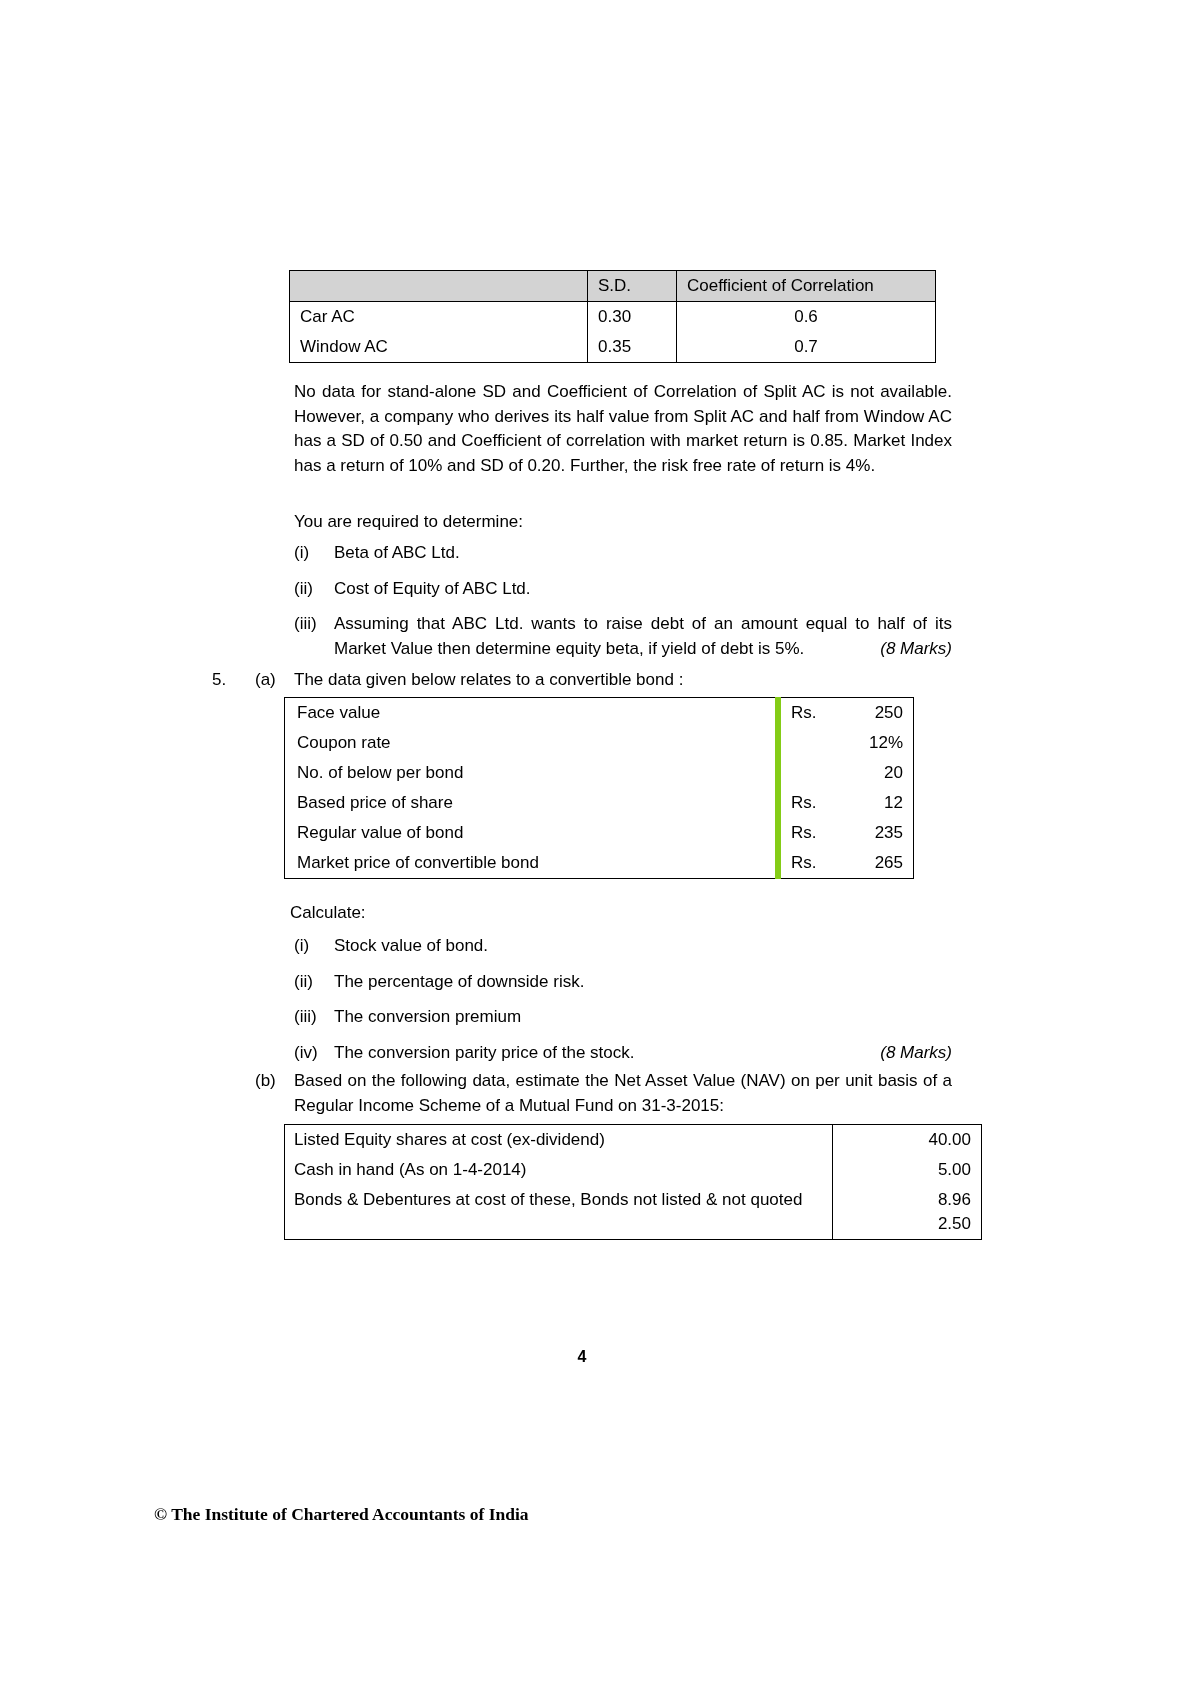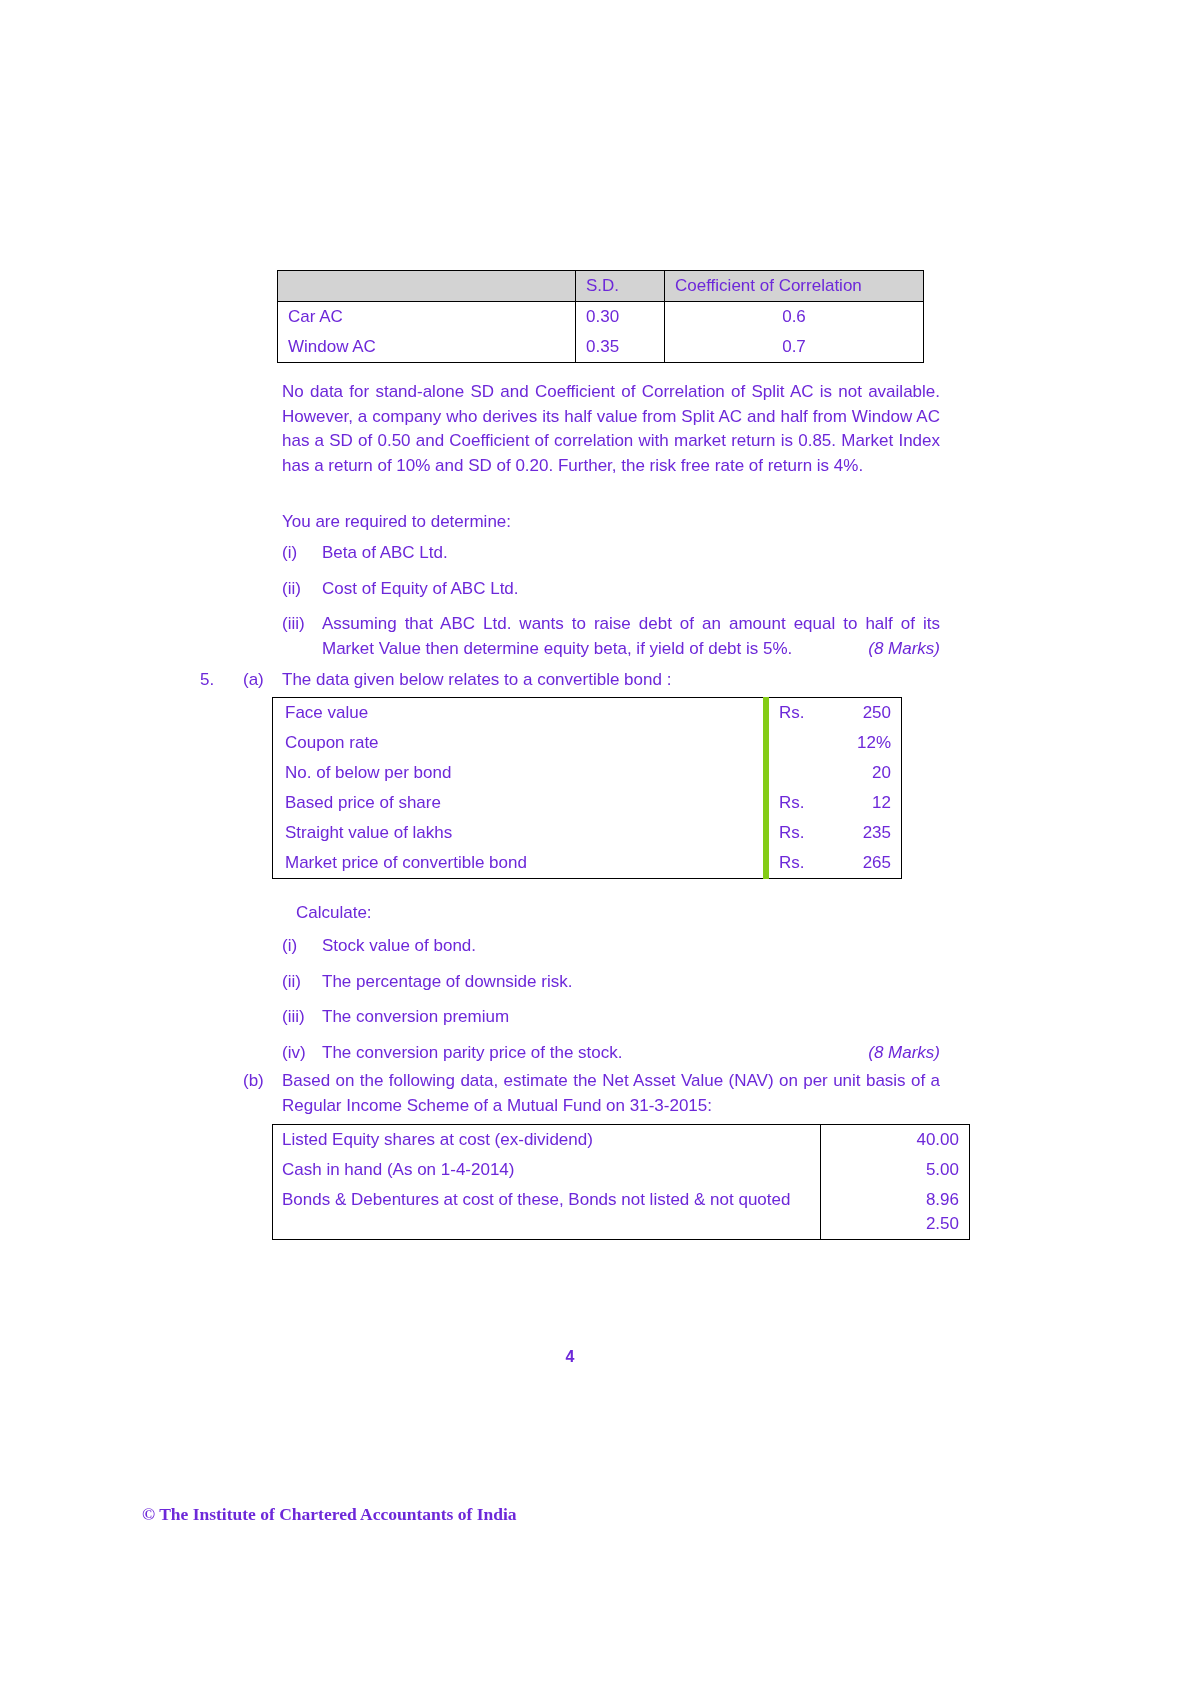--- a/index.html
+++ b/index.html
@@ -2,22 +2,23 @@
 <html><head>
 <meta charset="utf-8">
 <style>
   html,body { margin:0; padding:0; background:#ffffff; }
   .page {
     position:relative;
     width:1030px; height:1684px;
     background:#ffffff;
     font-family:"Liberation Sans", sans-serif;
     font-size:17px;
-    color:#6d28d9;
+    color:#000000;
     overflow:hidden;
+    margin-left:12px;
   }
   .abs { position:absolute; }
 
   
   table.doc-table {
     border-collapse:collapse;
     border:1px solid #000;
     table-layout:fixed;
     font-size:17px;
   }
@@ -159,41 +160,41 @@
     <tr>
       <td class="lbl">Based price of share</td>
       <td class="val">
         <div class="val-wrap">
               <span>Rs.</span>
               <span class="amount">12</span>
             </div>
       </td>
     </tr>
     <tr>
-      <td class="lbl">Straight value of lakhs</td>
+      <td class="lbl">Regular value of bond</td>
       <td class="val">
         <div class="val-wrap">
               <span>Rs.</span>
               <span class="amount">235</span>
             </div>
       </td>
     </tr>
     <tr>
       <td class="lbl">Market price of convertible bond</td>
       <td class="val">
         <div class="val-wrap">
               <span>Rs.</span>
               <span class="amount">265</span>
             </div>
       </td>
     </tr>
   </tbody>
     </table>
 
-  <div class="abs para" style="top:901px; left:296px;">Calculate:</div>
+  <div class="abs para" style="top:901px; left:278px;">Calculate:</div>
 
   <div class="abs" style="top:934px; left:282px; width:658px;">
     <div class="list-item">
       <span class="li-num">(i)</span>
       <span class="li-text">Stock value of bond.</span>
     </div>
     <div class="list-item">
       <span class="li-num">(ii)</span>
       <span class="li-text">The percentage of downside risk.</span>
     </div>

